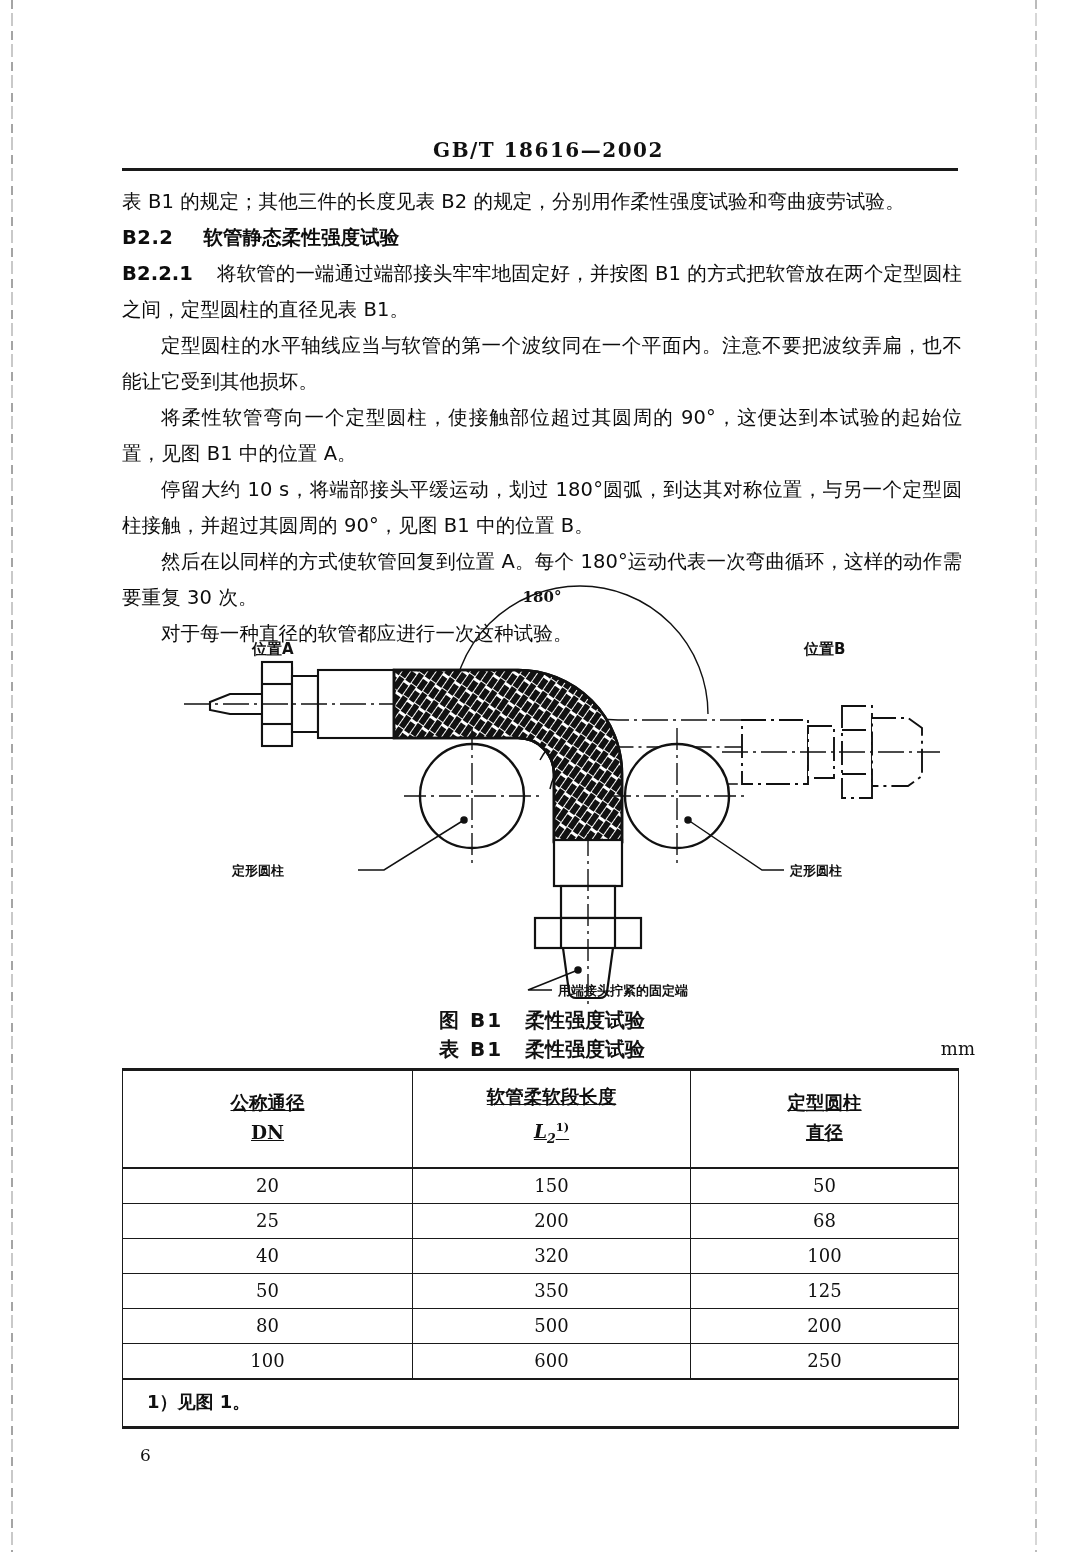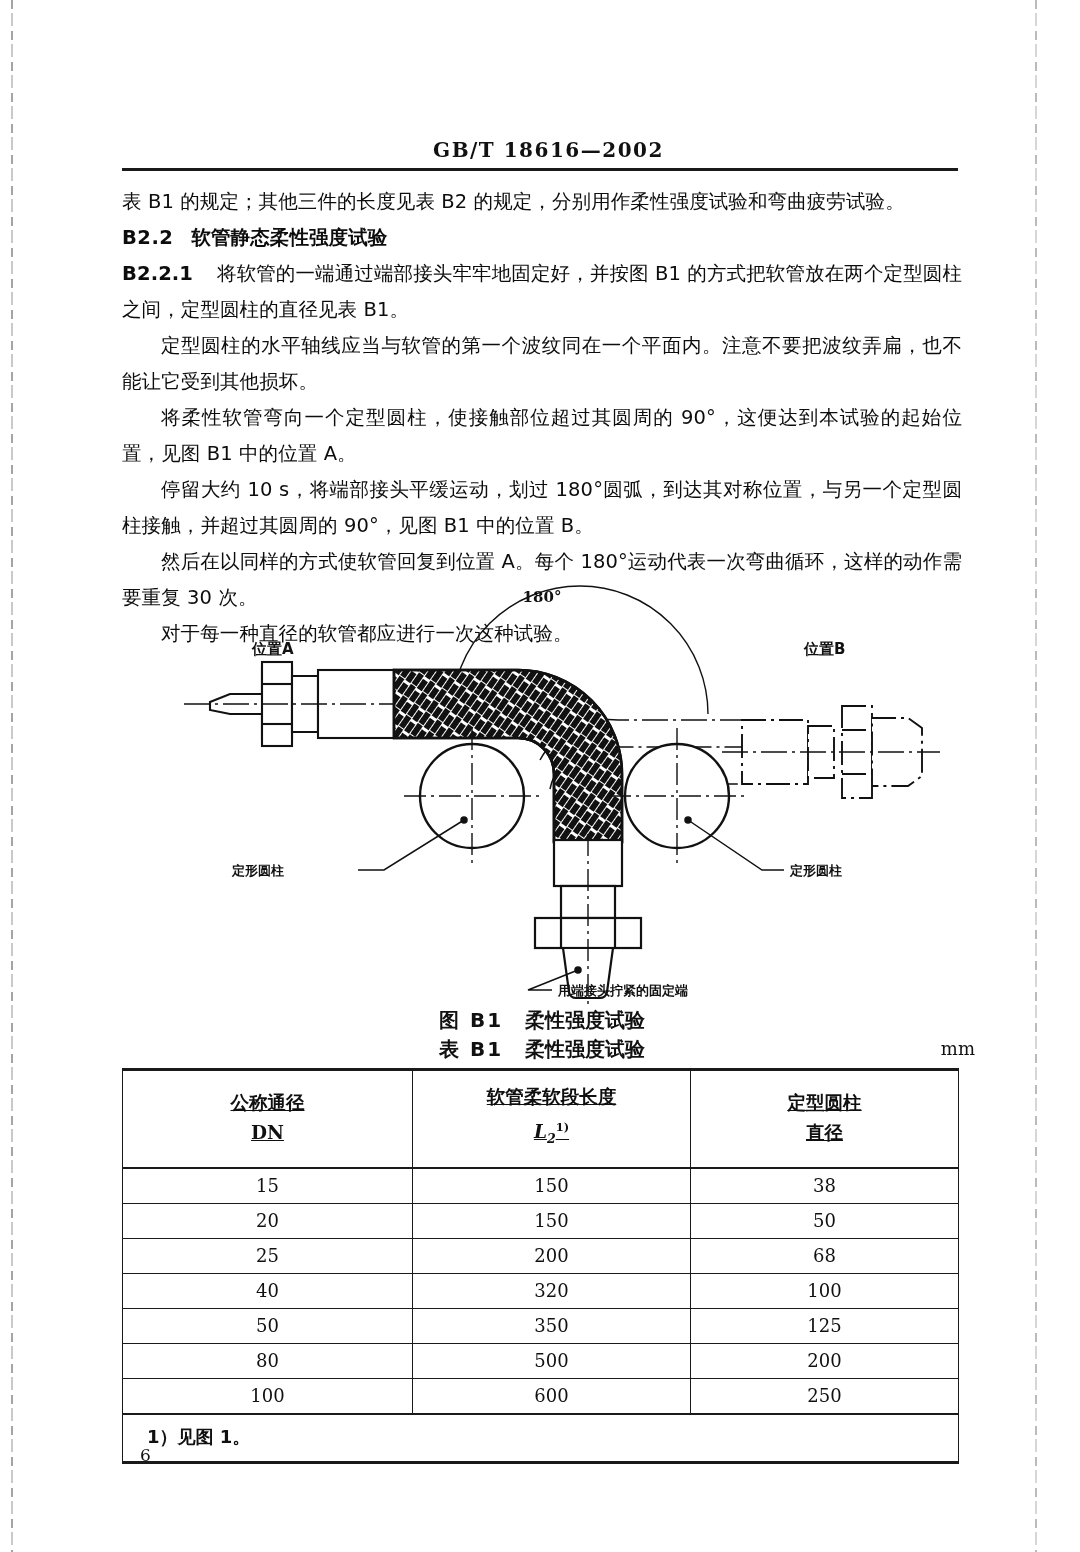--- a/index.html
+++ b/index.html
@@ -71,21 +71,21 @@
     font-family: "DejaVu Sans", "Liberation Sans", sans-serif;
     font-size: 19.5px;
     line-height: 36px;
     color: #0d0d0d;
     letter-spacing: 0.1px;
   }
   .body-block p { margin: 0; text-align: justify; }
   .p-indent { text-indent: 2em; }
   .clause-head { font-weight: bold; }
   .clause-head .cnum { letter-spacing: 0.5px; }
-  .clause-head .ctext { margin-left: 18px; }
+  .clause-head .ctext { margin-left: 30px; }
   .b221 .ctext-inline { font-weight: normal; margin-left: 24px; }
 
   
   .figure-wrap {
     position: absolute;
     left: 122px;
     top: 576px;
     width: 840px;
     height: 420px;
     margin-top: 8px;
@@ -397,25 +397,20 @@
           <span class="hdr-line2 hdr-l2"><span>L</span><sub>2</sub><sup>1)</sup></span>
         </th>
         <th>
           <span>定型圆柱</span>
           <span class="hdr-cn2">直径</span>
         </th>
       </tr>
     </thead>
     <tbody id="table-body">
 
-    <tr>
-          <td>15</td>
-          <td>150</td>
-          <td>38</td>
-        </tr>
         <tr>
           <td>20</td>
           <td>150</td>
           <td>50</td>
         </tr>
         <tr>
           <td>25</td>
           <td>200</td>
           <td>68</td>
         </tr>

